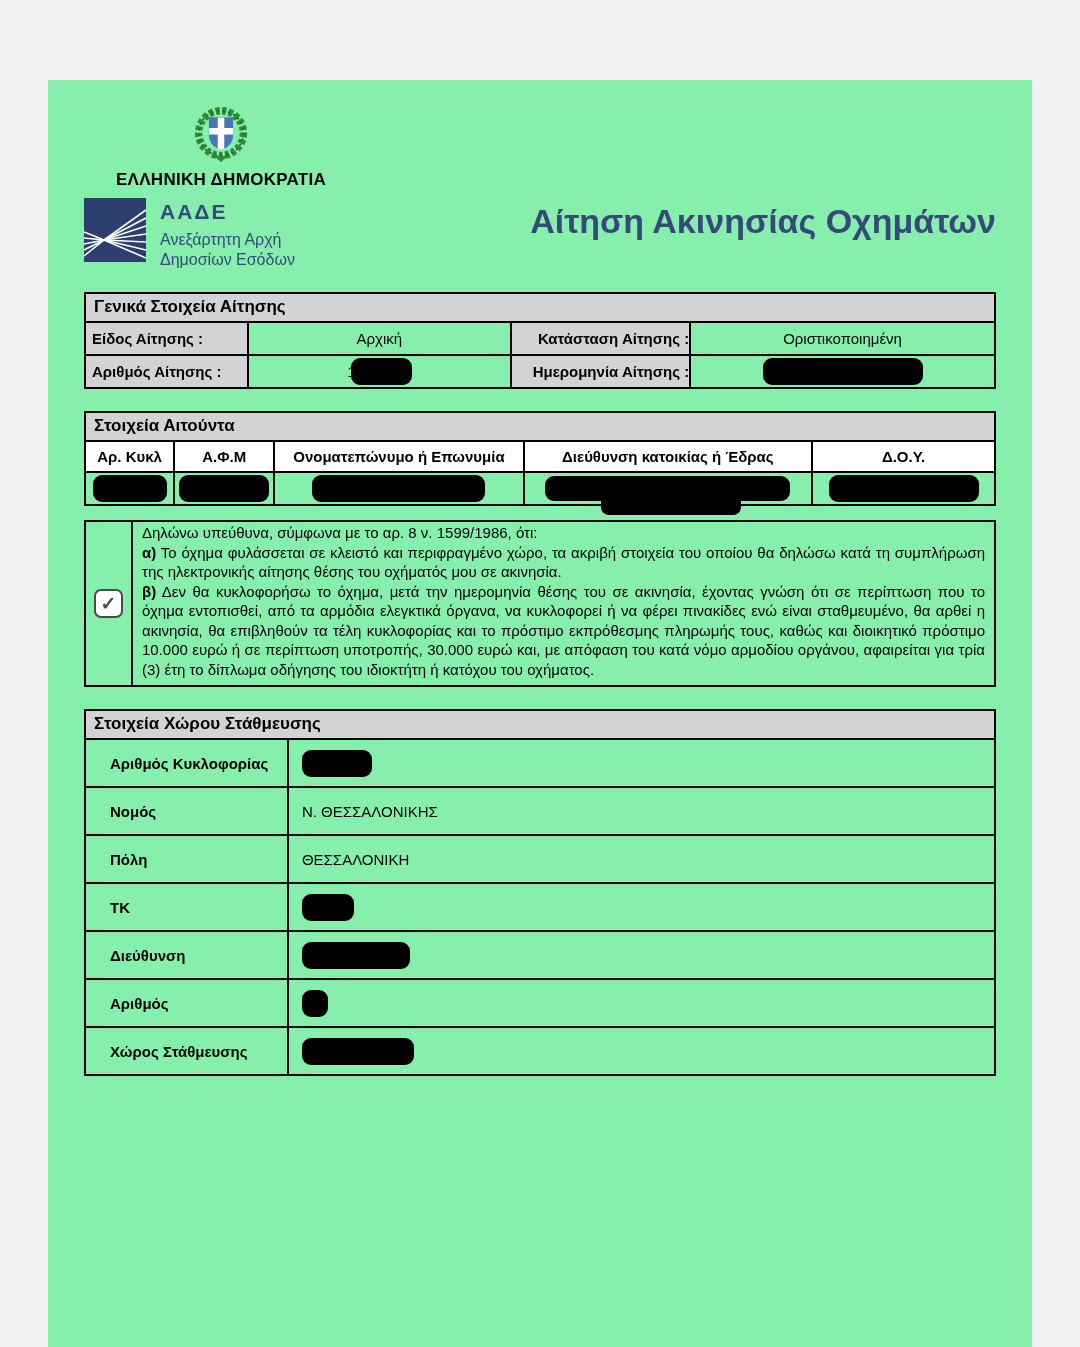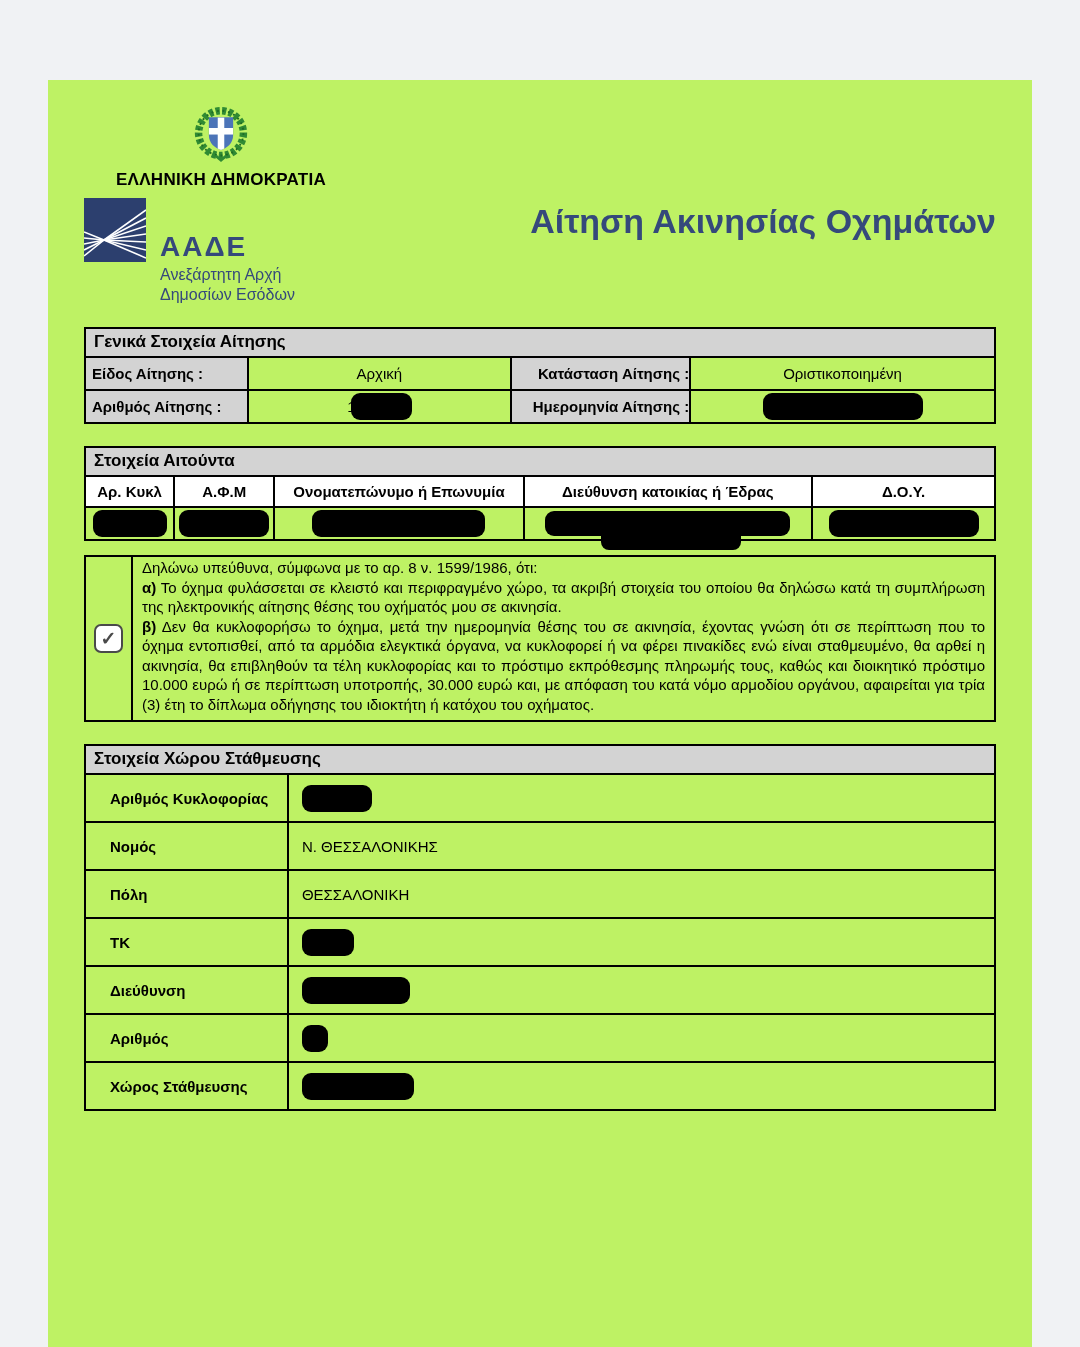--- a/index.html
+++ b/index.html
@@ -7,38 +7,38 @@
     background:#f0f2f4;
     font-family:"Liberation Sans", sans-serif;
     color:#000;
     width:1080px;
   }
   .page {
     position:relative;
     margin:80px auto 0 auto;
     width:984px;
     min-height:1267px;
-    background:#bef264;
+    background:#86efac;
   }
   .content { padding:26px 36px 60px 36px; }
 
   
   .gov-block { margin-left:28px; width:218px; text-align:center; }
   .coat svg { display:block; margin:0 auto; }
   .republic {
     margin-top:6px;
     font-weight:bold;
     font-size:17px;
     letter-spacing:0.3px;
     white-space:nowrap;
   }
   .brand-row { display:flex; align-items:flex-start; margin-top:8px; }
   .aade-logo { width:62px; height:64px; flex:0 0 auto; }
   .aade-text { margin-left:14px; color:#35497b; }
-  .aade-acronym { font-weight:bold; font-size:28px; letter-spacing:2px; line-height:28px;margin-top:35px; }
+  .aade-acronym { font-weight:bold; font-size:21px; letter-spacing:2px; line-height:28px; }
   .aade-sub { font-size:16px; line-height:20px; margin-top:4px; }
   .doc-title {
     flex:1;
     text-align:right;
     margin-top:4px;
     font-weight:bold;
     font-size:34px;
     color:#35497b;
     white-space:nowrap;
   }

